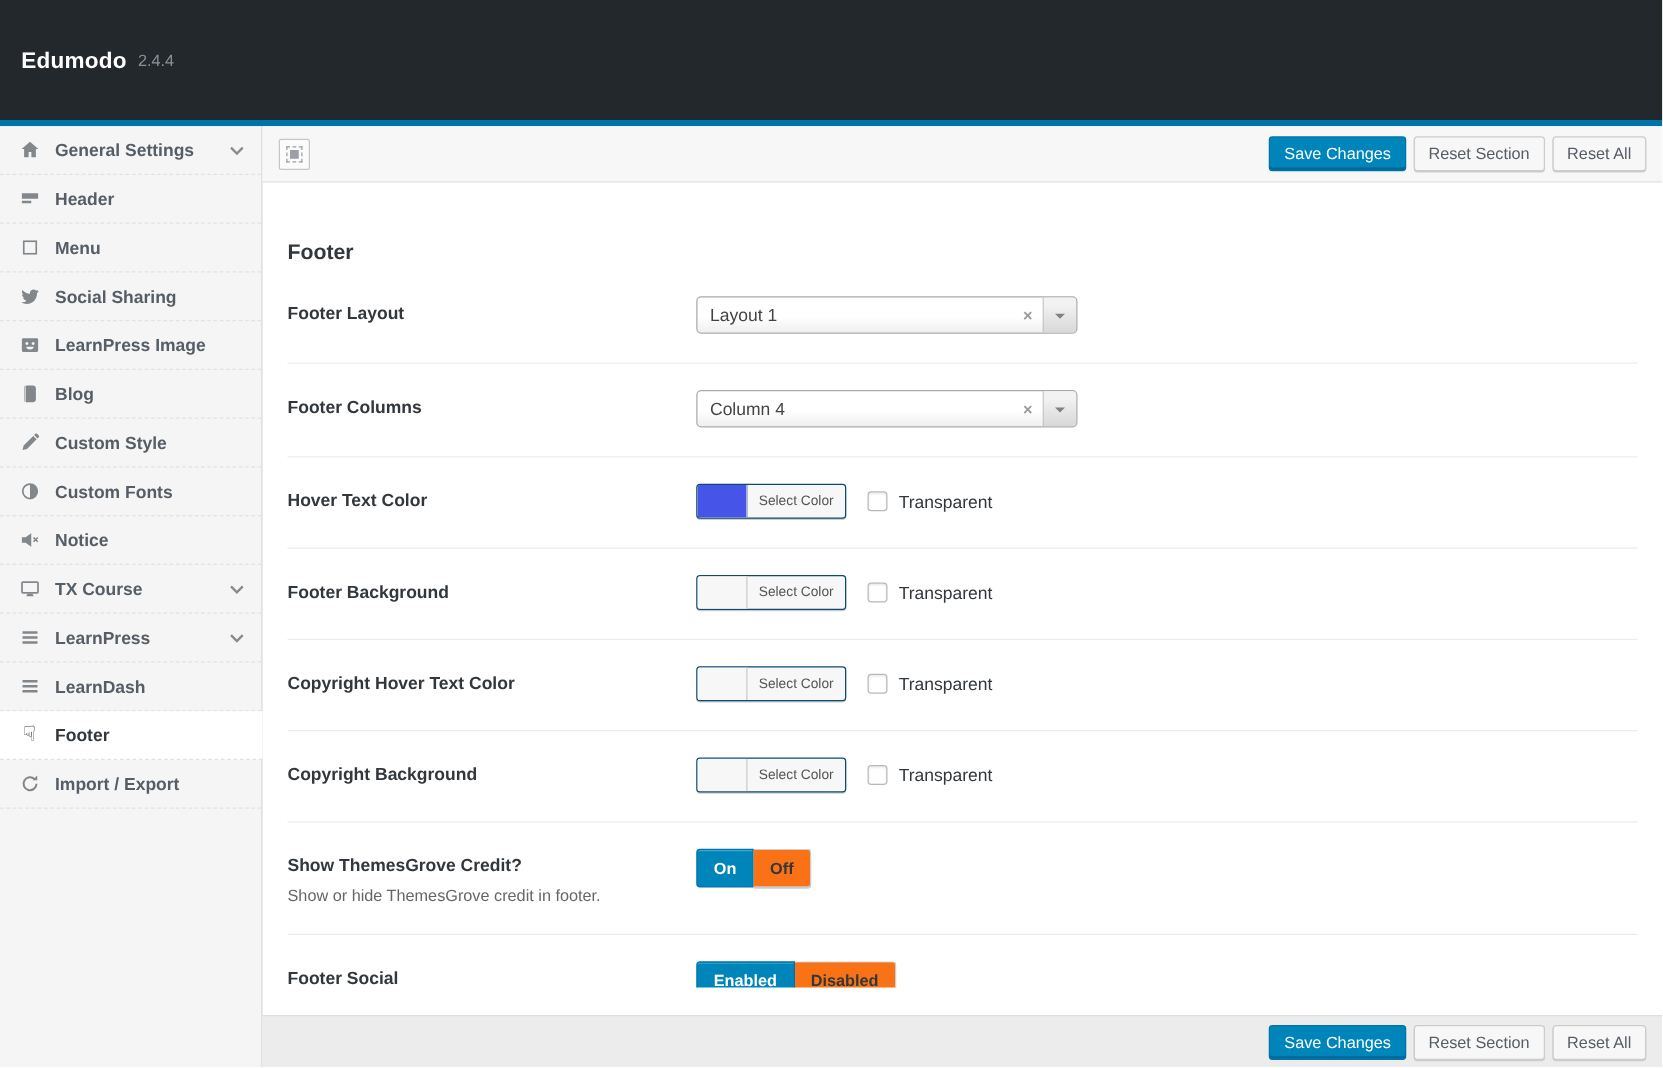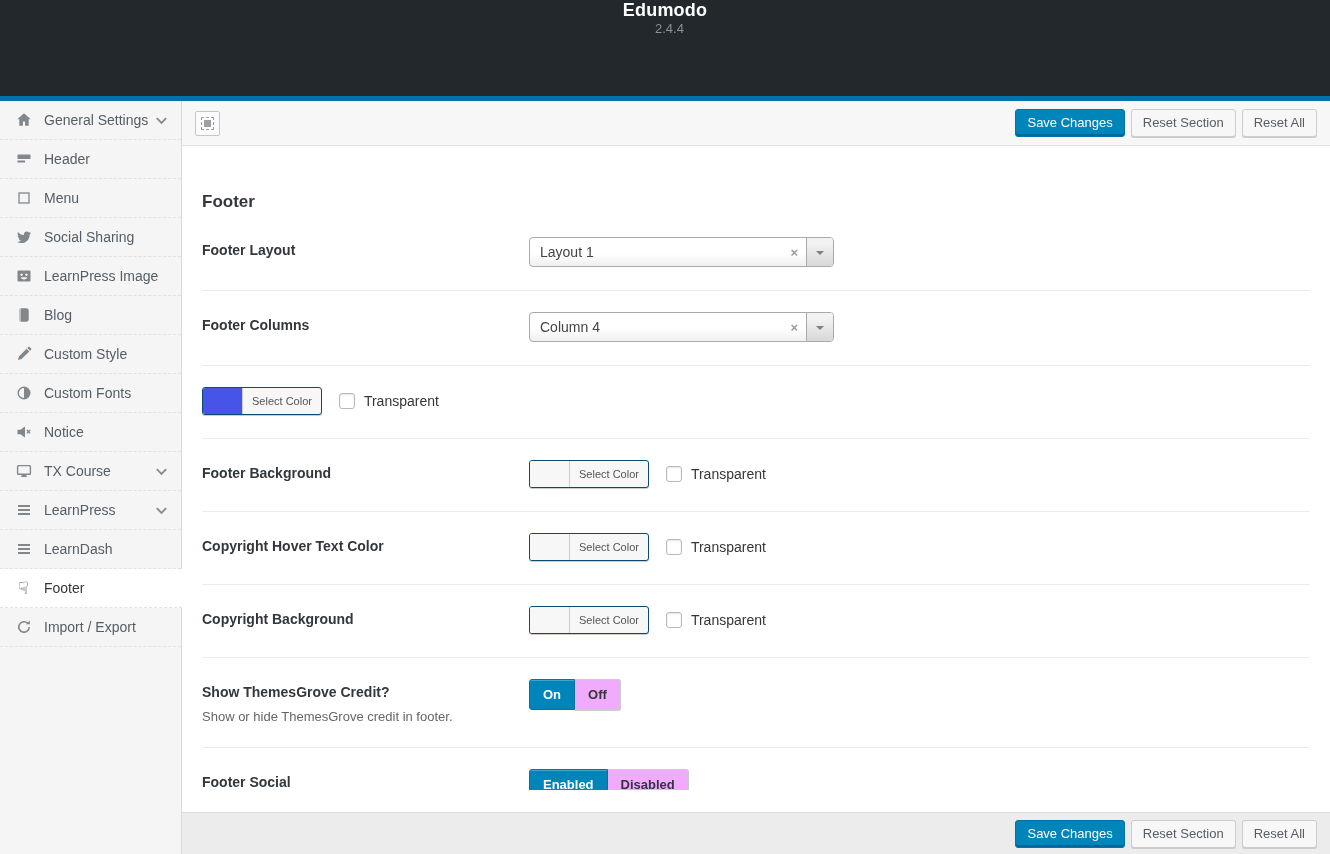--- a/index.html
+++ b/index.html
@@ -1,29 +1,29 @@
 <!DOCTYPE html>
 <html><head>
 <meta charset="utf-8">
 <style>
   * { box-sizing: border-box; }
   body { margin:0; font-family:"Liberation Sans", sans-serif; background:#fff; }
   .window { width:1330px; height:854px; overflow:hidden; position:relative; background:#fff; }
 
   
-  .app-header { height:96px; background:#23282d; display:flex; align-items:center; padding:0 17px;flex-direction:column; }
+  .app-header { height:96px; background:#23282d; display:flex; align-items:center; padding:0 17px; }
   .brand { color:#fff; font-size:18px; font-weight:bold; letter-spacing:.2px; }
   .version { color:#8b9095; font-size:13px; margin-left:9px; }
   .accent-bar { height:5px; background:#0073aa; }
 
   
   .layout { display:flex; height:753px; }
 
   
-  .sidebar { width:182px; background:#f5f5f5; border-right:1px solid #d9d9d9; flex:none; }
+  .sidebar { width:210px; background:#f5f5f5; border-right:1px solid #d9d9d9; flex:none;font-weight:bold; }
   .side-item { height:39px; display:flex; align-items:center; padding:0 12px 0 15px;
                border-bottom:1px dashed #e2e2e2; color:#555d66; font-size:14px; cursor:pointer; }
   .side-item .s-icon { width:17px; height:17px; margin-right:12px; color:#82878c; display:flex; align-items:center; justify-content:center; flex:none; }
   .side-item .s-icon svg { width:16px; height:16px; }
   .side-item .s-label { flex:1; white-space:nowrap; }
   .side-item .s-chevron { width:15px; height:15px; color:#868b90; flex:none; display:flex; }
   .side-item.active { background:#fff; color:#32373c; margin-right:-1px; }
   .side-item.active .s-icon { color:#32373c; }
   .hand-glyph { font-size:17px; line-height:1; font-family:"DejaVu Sans", sans-serif; }
 
@@ -64,21 +64,21 @@
                background:#f7f7f7; cursor:pointer; overflow:hidden; box-shadow:0 1px 0 #ccc; }
   .swatch { width:40px; align-self:stretch; background:#f7f7f7; border-right:1px solid #ccc; display:block; }
   .swatch-label { padding:0 9px; font-size:11px; color:#555; font-family:inherit; }
   .checkbox { width:16px; height:16px; border:1px solid #b4b9be; border-radius:3px; background:#fff;
               box-shadow:inset 0 1px 2px rgba(0,0,0,.1); margin-left:17px; cursor:pointer; flex:none; }
   .check-label { margin-left:9px; font-size:14px; color:#32373c; }
 
   
   .bset { display:inline-flex;justify-content:space-between; }
   .bset-btn { height:31px; padding:0 13px; font-size:13px; font-weight:bold; border:1px solid #ccc;
-              background:#f0abfc; color:#32373c; cursor:pointer; font-family:inherit; box-shadow:0 1px 0 #ccc; }
+              background:#f97316; color:#32373c; cursor:pointer; font-family:inherit; box-shadow:0 1px 0 #ccc; }
   .bset-btn:first-child { border-radius:3px 0 0 3px; }
   .bset-btn:last-child { border-radius:0 3px 3px 0; border-left:0; }
   .bset-btn.active { background:#0085ba; border-color:#0073aa; color:#fff; box-shadow:inset 0 1px 0 rgba(120,200,230,.5); }
 
   
   .bottombar { height:42px; background:#ececec; border-top:1px solid #dedede; display:flex; align-items:center;
                justify-content:flex-end; gap:6px; padding:0 13px; flex:none; }
 </style>
 </head>
 <body>
@@ -285,20 +285,23 @@
               <span class="sel-text">Column 4</span>
               <span class="sel-clear">×</span>
               <span class="sel-arrow">
                   <b></b>
                 </span>
             </div>
           </div>
         </div>
 
         <div class="field-row">
+          <div class="f-label-wrap">
+              <div class="f-label">Hover Text Color</div>
+            </div>
           <div class="f-widget">
             <button class="color-btn">
               <span class="swatch" style="background-color: rgb(70, 85, 232);"></span>
               <span class="swatch-label">Select Color</span>
             </button>
             <span class="checkbox"></span>
             <span class="check-label">Transparent</span>
           </div>
         </div>
 

